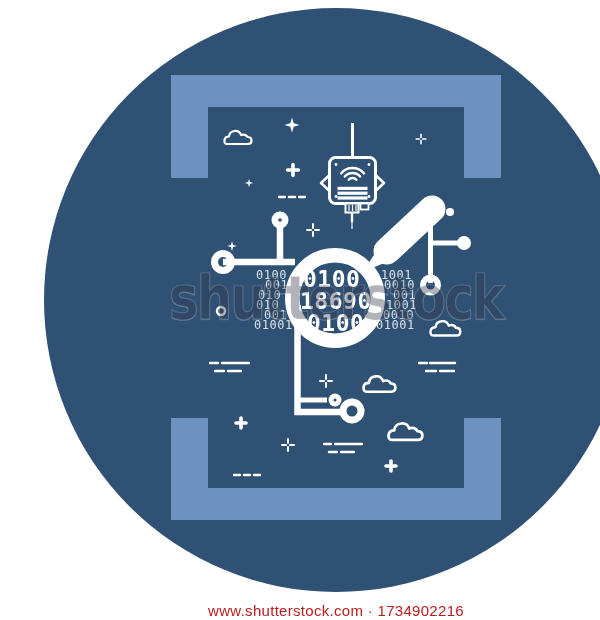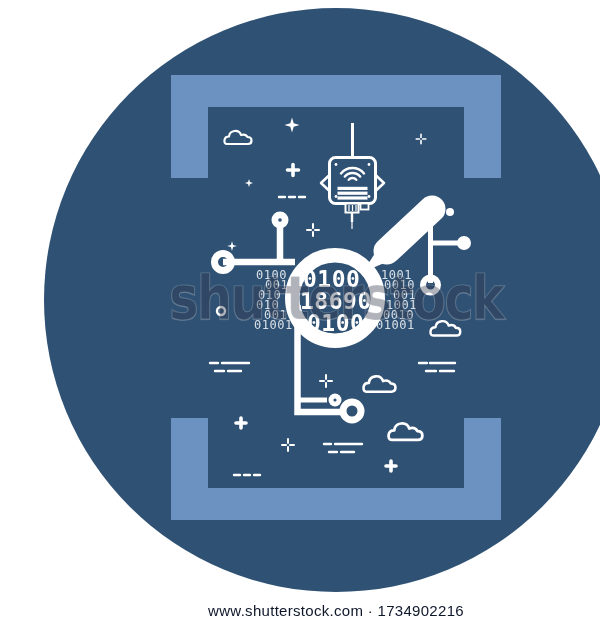--- a/index.html
+++ b/index.html
@@ -19,21 +19,21 @@
   .brow{position:absolute;font-family:"DejaVu Sans Mono",monospace;color:#ffffff;white-space:pre;}
   .brow.out{font-size:12px;opacity:.82;letter-spacing:.5px;}
   .brow.lens{font-size:23px;font-weight:bold;letter-spacing:.5px;}
   .watermark{position:absolute;left:0;top:253px;width:600px;line-height:90px;text-align:center;
      font-family:"DejaVu Sans",sans-serif;font-weight:bold;font-size:50px;letter-spacing:-2px;
      color:rgba(8,20,40,0.32);-webkit-text-stroke:1px rgba(255,255,255,0.20);
      text-shadow:0 1px 0 rgba(255,255,255,0.10);
      transform:scaleY(1.22);transform-origin:50% 50%;z-index:5;pointer-events:none;}
   .caption-bar{position:absolute;left:0;top:600px;width:600px;height:20px;background:#ffffff;
      display:flex;align-items:center;justify-content:center;z-index:6;}
-  .caption-text{font-size:15px;color:#0f172a;letter-spacing:.3px;}
+  .caption-text{font-size:15px;color:#b91c1c;letter-spacing:.3px;}
 </style>
 </head>
 <body>
 
 <div class="frame">
   <div class="stage">
     <div class="circle-bg"></div>
     <div class="bracket top"></div>
     <div class="bracket bottom"></div>
 

